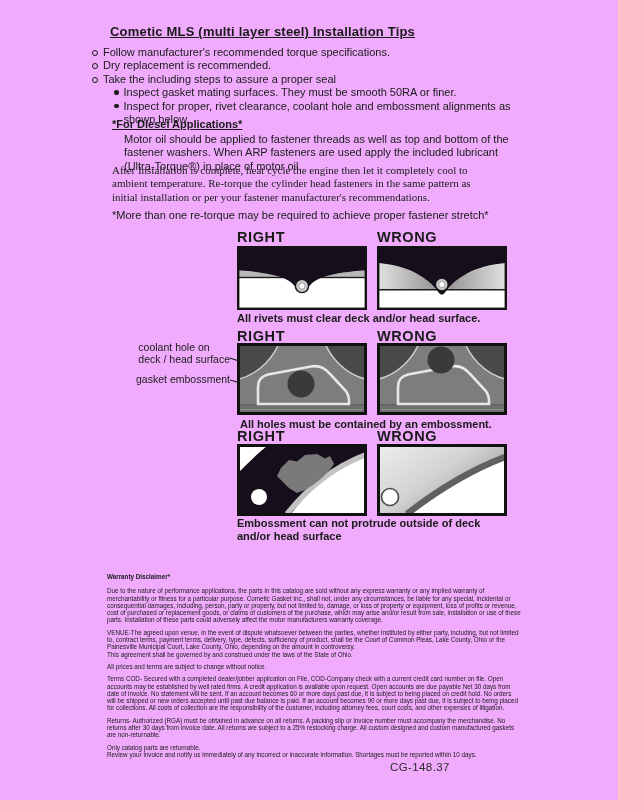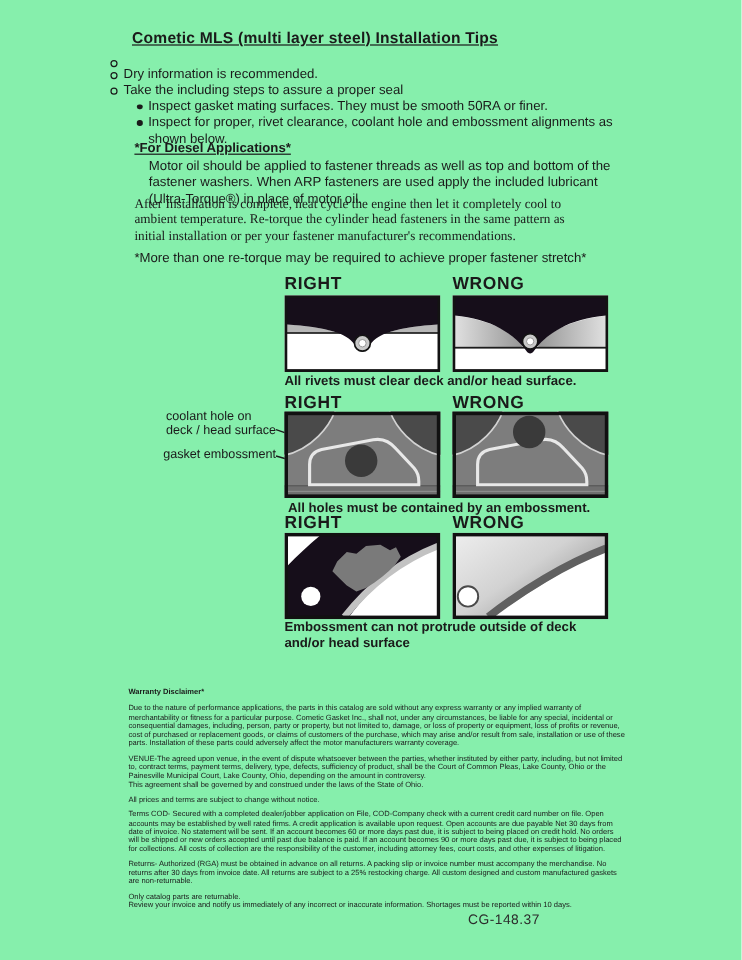--- a/index.html
+++ b/index.html
@@ -1,16 +1,16 @@
 <!DOCTYPE html>
 <html><head>
 <meta charset="utf-8">
 <style>
   html,body{margin:0;padding:0;background:#ffffff;}
-  .page{position:relative;width:618px;height:800px;background:#86efac;overflow:hidden;
+  .page{position:relative;width:618px;height:800px;background:#f0abfc;overflow:hidden;
         font-family:"Liberation Sans", sans-serif;color:#1a1a1a;}
   .abs{position:absolute;}
   .title{font-size:13px;font-weight:bold;text-decoration:underline;letter-spacing:.2px;}
   .body-txt{font-size:11px;line-height:13.4px;}
   .b-row{display:flex;align-items:flex-start;font-size:11px;line-height:13.4px;}
   .o-bullet{width:4px;height:4px;border:1px solid #1a1a1a;border-radius:50%;
             display:inline-block;margin:4px 5px 0 0;flex:0 0 auto;}
   .f-bullet{width:4.5px;height:4.5px;background:#1a1a1a;border-radius:50%;
             display:inline-block;margin:4px 5px 0 0;flex:0 0 auto;}
   .sub{margin-left:22px;}
@@ -27,24 +27,25 @@
 </head>
 <body>
 
 <div class="page">
 
   <div class="abs title" style="left:110px;top:24px;">Cometic MLS (multi layer steel) Installation Tips</div>
 
   <div class="abs" style="left:92px;top:46px;width:440px;">
     <div class="b-row">
         <span class="o-bullet"></span>
+        <span>Follow manufacturer's recommended torque specifications.</span>
       </div>
     <div class="b-row">
         <span class="o-bullet"></span>
-        <span>Dry information is recommended.</span>
+        <span>Dry replacement is recommended.</span>
       </div>
     <div class="b-row">
         <span class="o-bullet"></span>
         <span>Take the including steps to assure a proper seal</span>
       </div>
     <div class="b-row sub">
         <span class="f-bullet"></span>
         <span>Inspect gasket mating surfaces.  They must be smooth 50RA or finer.</span>
       </div>
     <div class="b-row sub">

